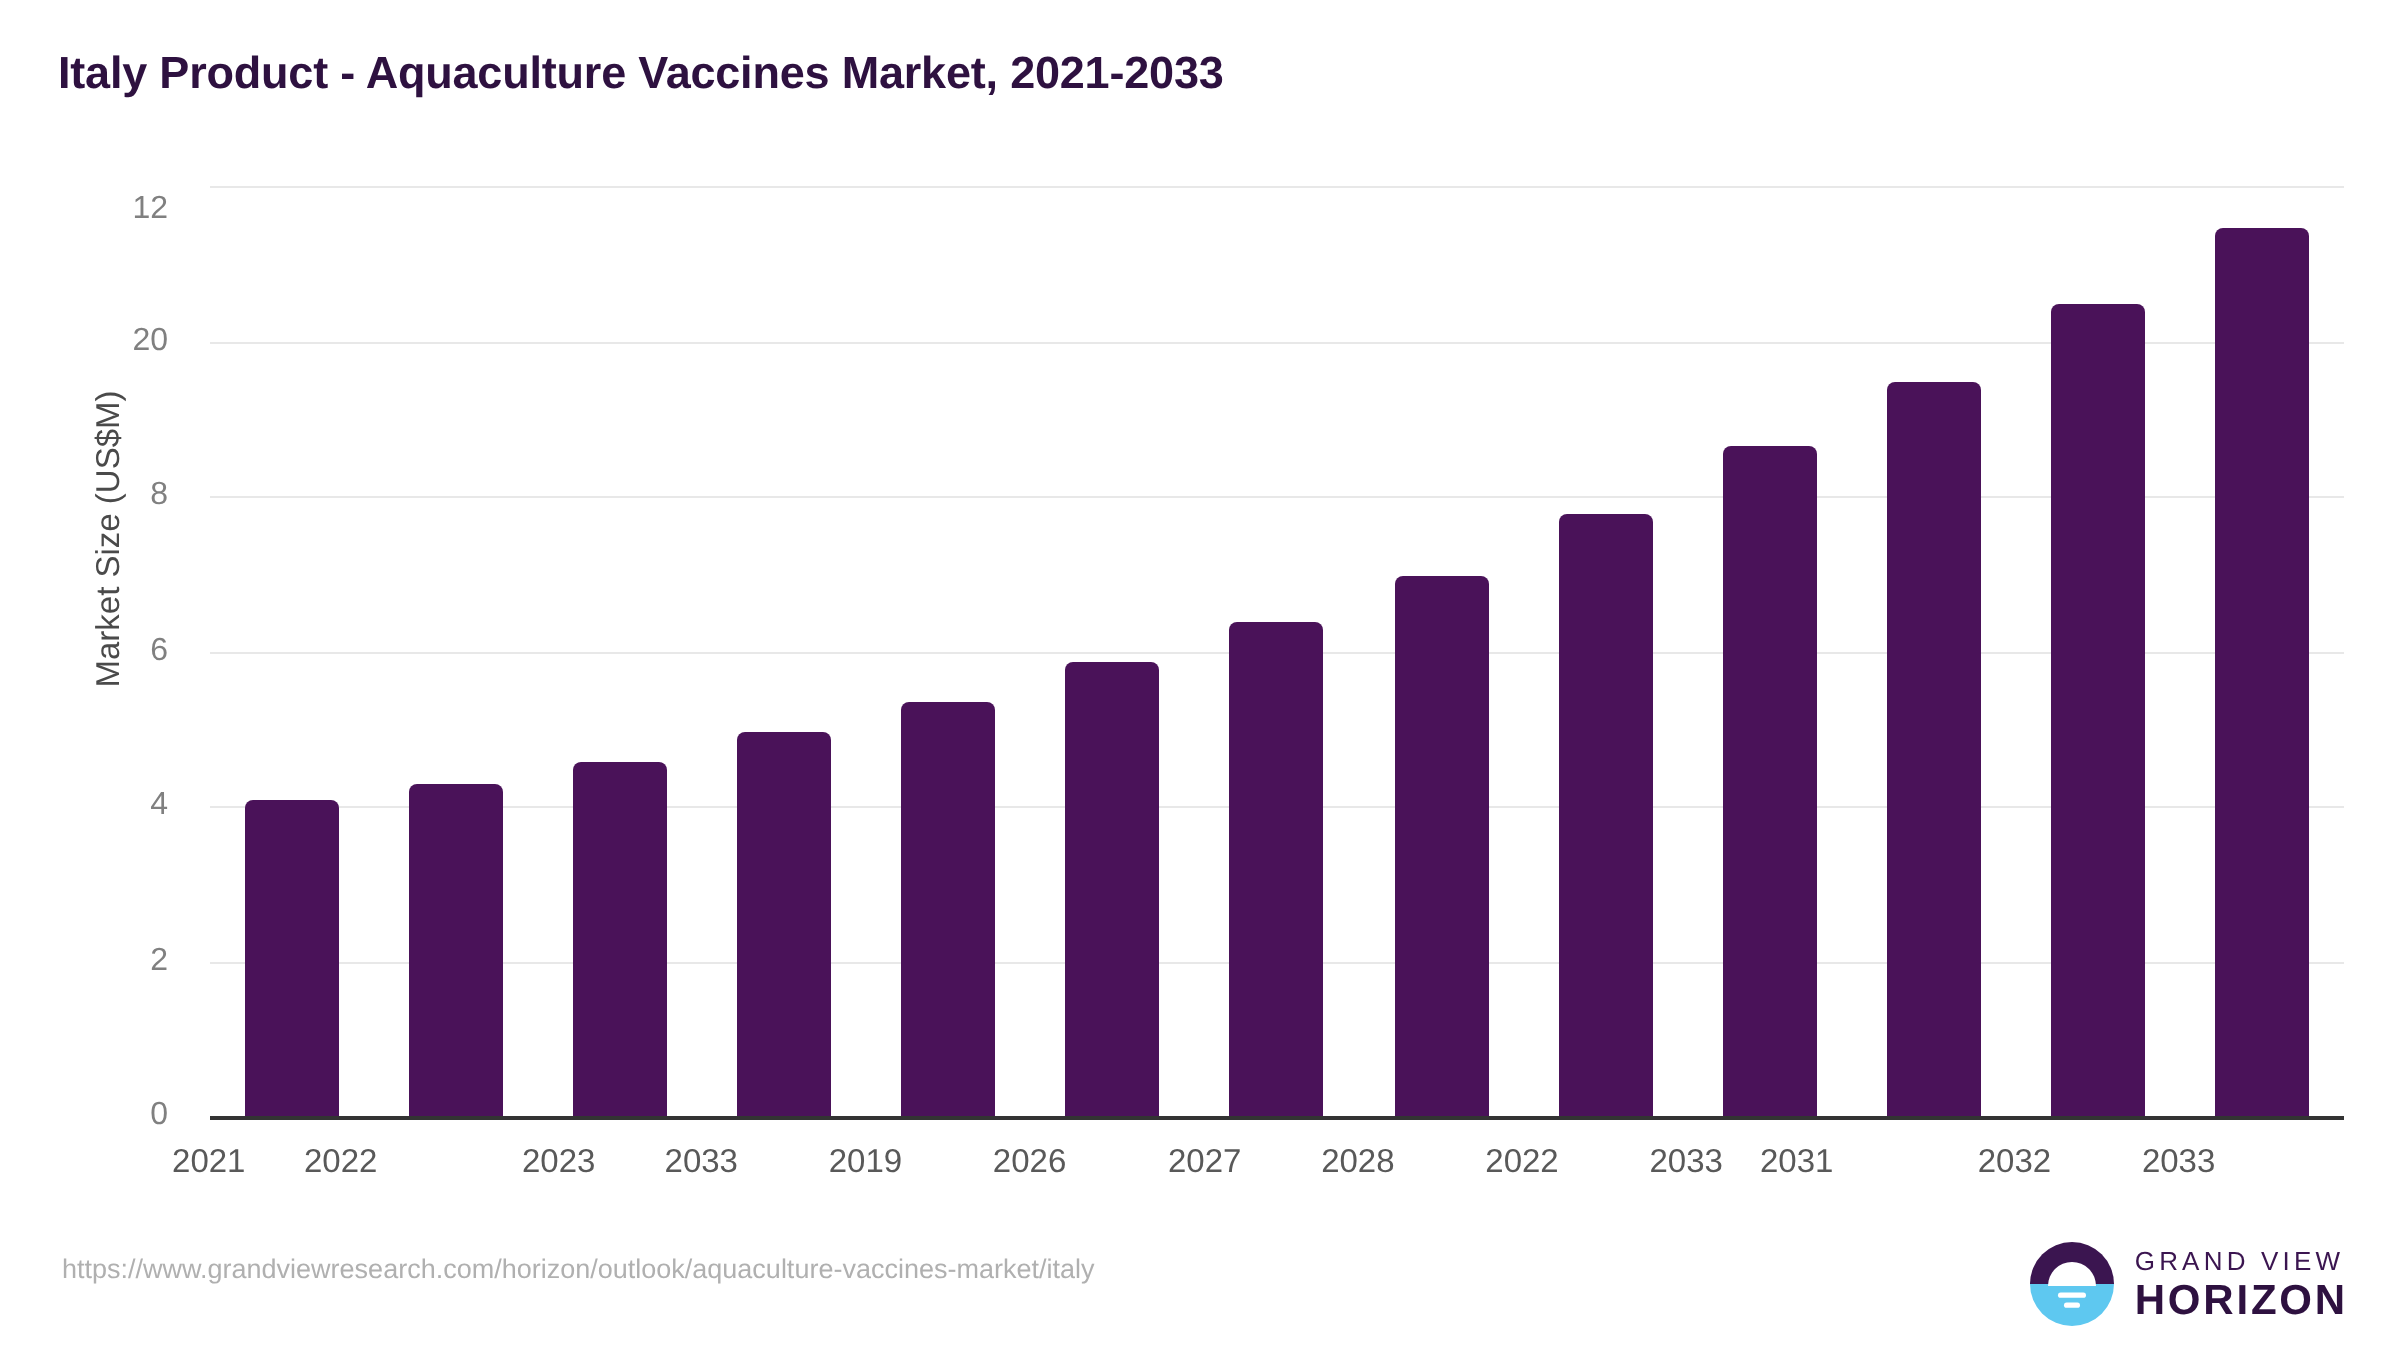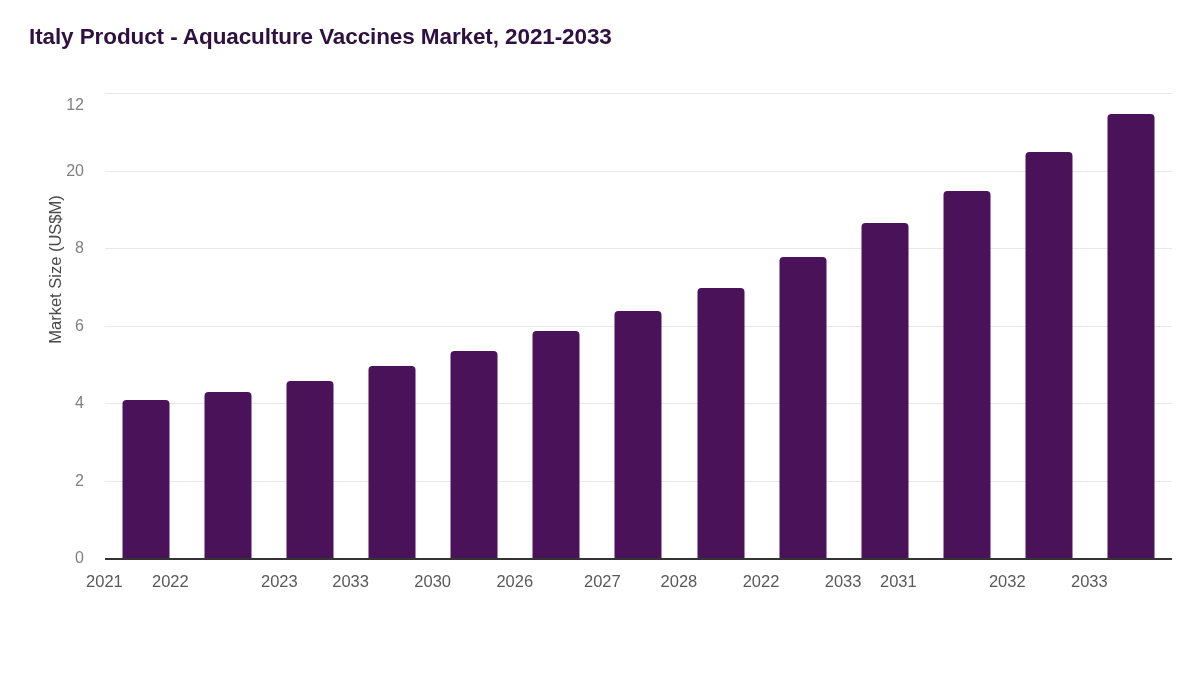--- a/index.html
+++ b/index.html
@@ -206,28 +206,49 @@
         </div>
         <div class="bar-slot" style="left: 984.923px; width: 82.0769px;">
           <div class="bar" title="2033: 11.47" style="height: 444.462px; background: rgb(74, 18, 89);"></div>
         </div>
       </div>
     <div id="xticks">
         <div class="xtick" style="left: 86.0385px;">2021</div>
         <div class="xtick" style="left: 152px;">2022</div>
         <div class="xtick" style="left: 261px;">2023</div>
         <div class="xtick" style="left: 332.269px;">2033</div>
-        <div class="xtick" style="left: 414.346px;">2030</div>
+        <div class="xtick" style="left: 414.346px;">2019</div>
         <div class="xtick" style="left: 496.423px;">2026</div>
         <div class="xtick" style="left: 584px;">2027</div>
         <div class="xtick" style="left: 660.577px;">2028</div>
         <div class="xtick" style="left: 742.654px;">2022</div>
         <div class="xtick" style="left: 824.731px;">2033</div>
         <div class="xtick" style="left: 880px;">2031</div>
         <div class="xtick" style="left: 988.885px;">2032</div>
         <div class="xtick" style="left: 1070.96px;">2033</div>
       </div>
 
   </div>
 
-
+  <div id="source-url">https://www.grandviewresearch.com/horizon/outlook/aquaculture-vaccines-market/italy</div>
+
+  <div id="logo">
+    <svg id="logo-mark" viewBox="0 0 44 44">
+      <defs>
+        <clipPath id="circClip">
+            <circle cx="22" cy="22" r="21"></circle>
+          </clipPath>
+      </defs>
+      <g clip-path="url(#circClip)">
+        <rect x="0" y="0" width="44" height="22" fill="#3b1550"></rect>
+        <rect x="0" y="22" width="44" height="22" fill="#5ec8f0"></rect>
+        <path d="M10 23 A12 12 0 0 1 34 23 Z" fill="#ffffff"></path>
+        <rect x="15" y="26.3" width="14" height="2.6" rx="1.3" fill="#ffffff"></rect>
+        <rect x="18" y="31.3" width="8" height="2.6" rx="1.3" fill="#ffffff"></rect>
+      </g>
+    </svg>
+    <div id="logo-text">
+      <div id="logo-line1">GRAND VIEW</div>
+      <div id="logo-line2">HORIZON</div>
+    </div>
+  </div>
 
 </div>
 
 </body></html>

